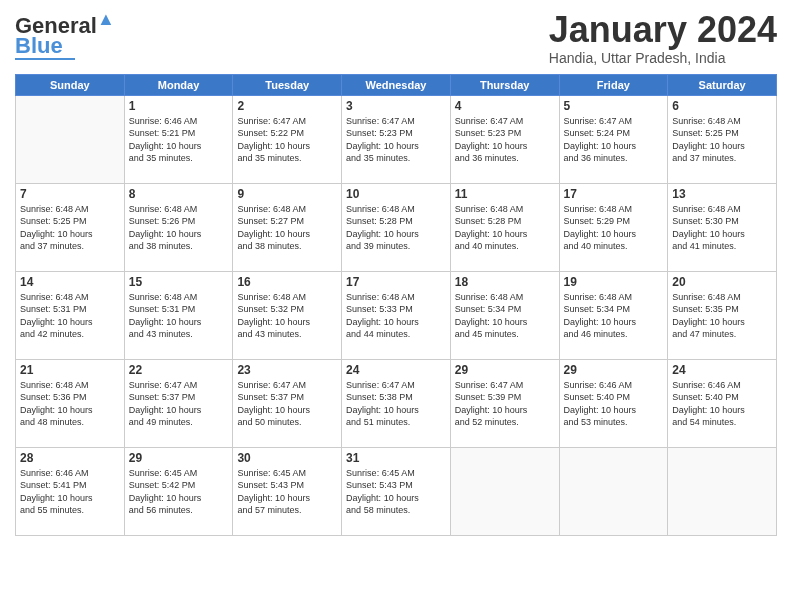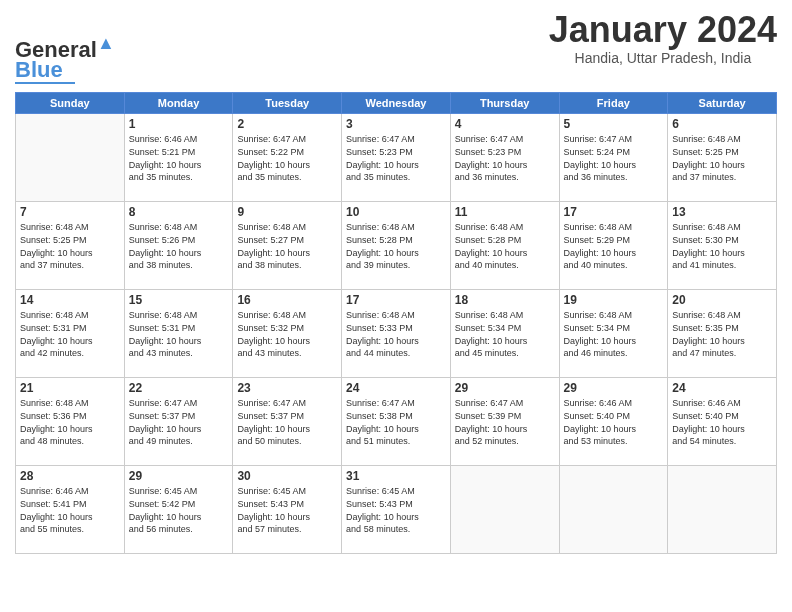--- a/index.html
+++ b/index.html
@@ -25,30 +25,29 @@
     }
     .logo {
       display: flex;
       flex-direction: column;
       align-items: flex-start;
     }
     .logo-line {
       display: flex;
       align-items: flex-end;
       gap: 2px;
-      margin-top: 24px;
     }
     .logo-underline {
       width: 60px;
       height: 2px;
       background: #4a90d9;
       margin-top: 1px;
     }
     .title-area {
-      text-align: center;
+      text-align: left;
     }
     .month-title {
       font-size: 36px;
       font-weight: bold;
       color: #333;
       line-height: 1.1;
     }
     .subtitle {
       font-size: 14px;
       color: #555;

